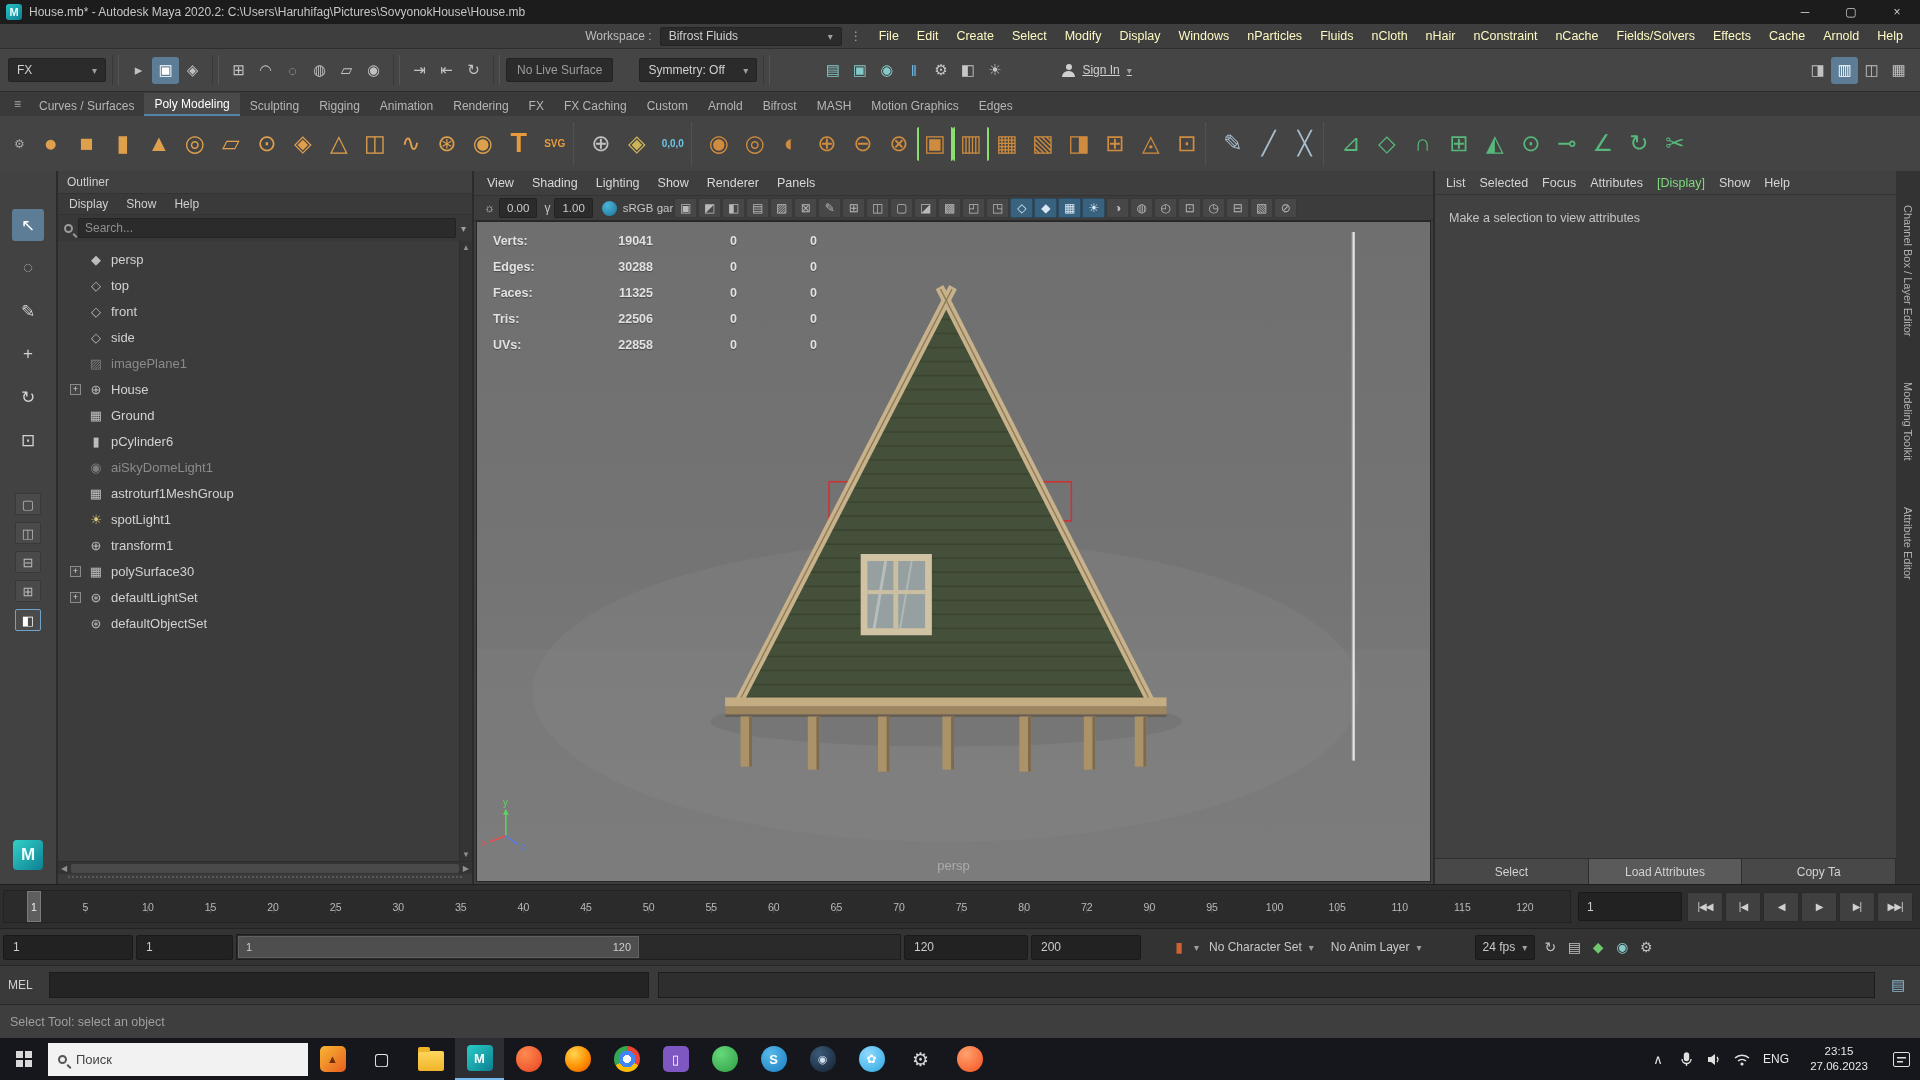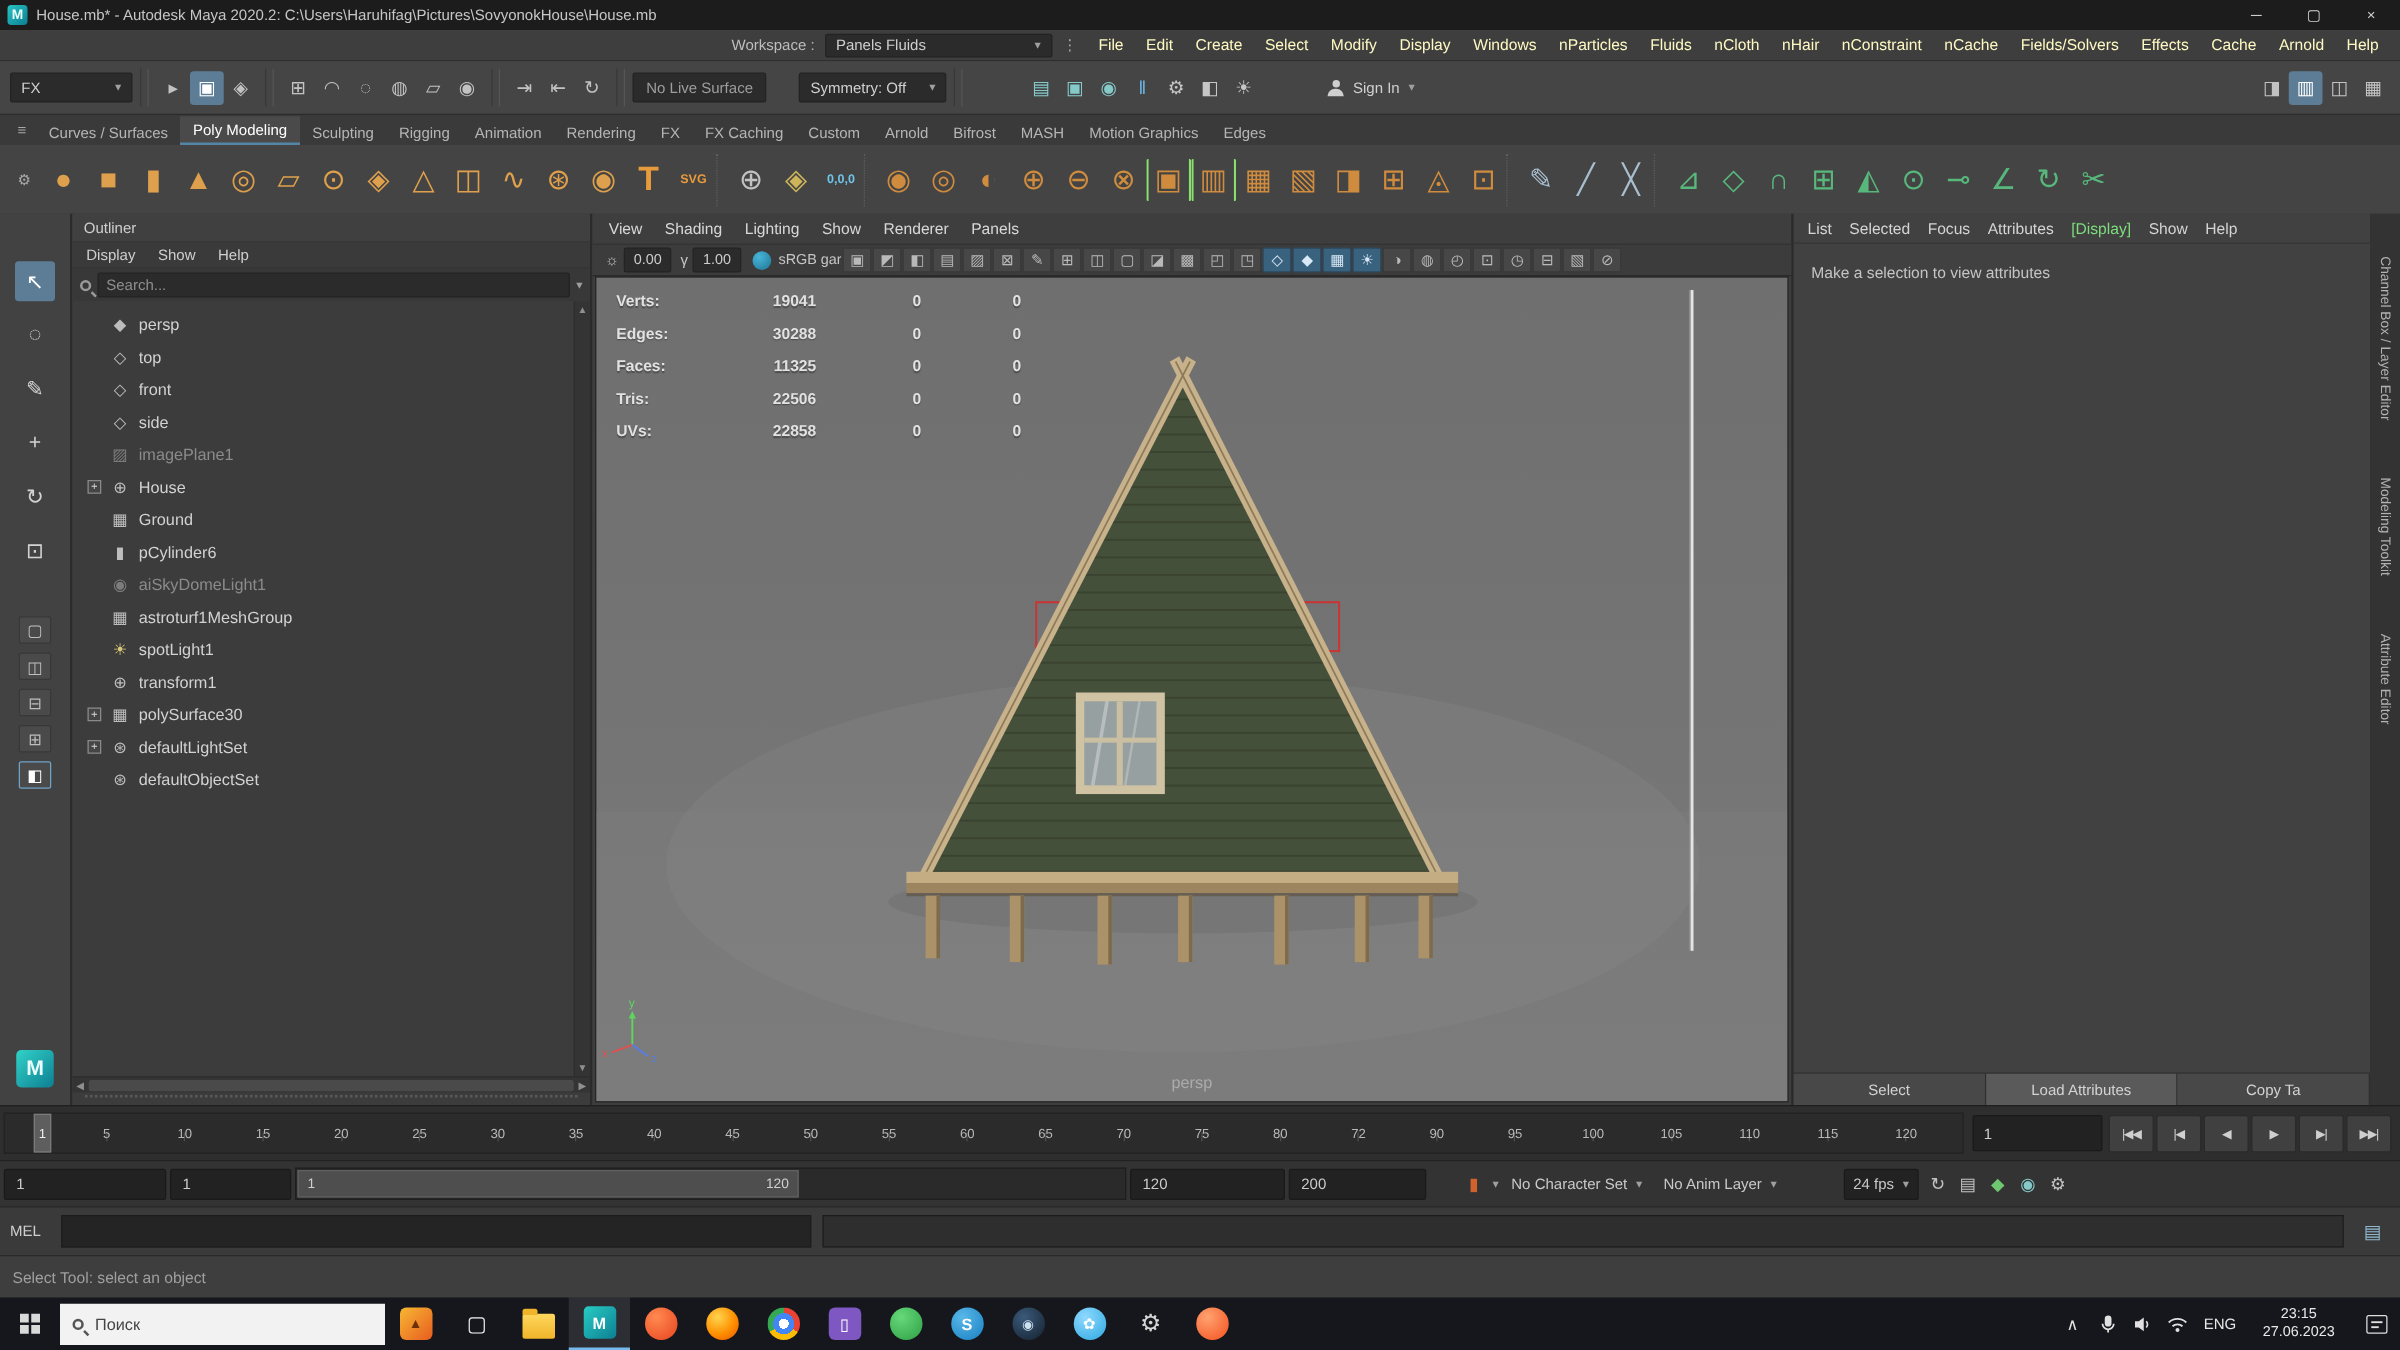--- a/index.html
+++ b/index.html
@@ -30,21 +30,21 @@
   .ssdrop { min-width: 98px; height: 24px; background: #2b2b2b; border: 1px solid #232323; border-radius: 2px;
     display: flex; align-items: center; gap: 6px; padding: 0 8px; font-size: 12px; color: #d0d0d0; }
   .ssdrop .caret { margin-left: auto; }
   .ssfield { height: 24px; background: #2b2b2b; border: 1px solid #232323; border-radius: 2px;
     display: flex; align-items: center; padding: 0 10px; font-size: 12px; color: #9d9d9d; }
   .sicon { width: 27px; height: 27px; display: flex; align-items: center; justify-content: center;
     font-size: 15px; color: #c2c2c2; border-radius: 3px; }
   .sicon.active { background: #5c7d95; color: #fff; }
   .sdiv { width: 7px; height: 30px; border-left: 1px solid #383838; border-right: 1px solid #555; margin: 0 3px; }
   .spacer20 { width: 20px; } .spacer40 { width: 40px; }
-  .signin { display: flex; align-items: center; gap: 7px; font-size: 12px; color: #d0d0d0; padding: 0 8px; }
+  .signin { display: flex; align-items: center; gap: 7px; font-size: 12px; color: #d0d0d0; padding: 0 8px; text-decoration: underline; }
   .person { width: 13px; height: 13px; position: relative; }
   .person::before { content: ""; position: absolute; left: 3.5px; top: 0; width: 6px; height: 6px; border-radius: 50%; background: #cfcfcf; }
   .person::after { content: ""; position: absolute; left: 0; top: 7px; width: 13px; height: 6px; border-radius: 6px 6px 0 0; background: #cfcfcf; }
 
   
   .shelftabs { height: 24px; background: #3a3a3a; display: flex; align-items: flex-end; padding: 0 6px; }
   .shelftab { font-size: 12px; color: #b5b5b5; padding: 4px 10px 3px; white-space: nowrap; }
   .shelftab.active { color: #ffffff; background: #4a4a4a; border-bottom: 2px solid #5285a6; }
   .shelfrow { height: 55px; background: #444; display: flex; align-items: center; padding: 0 6px; }
   .shelficon { width: 36px; height: 40px; display: flex; align-items: center; justify-content: center; font-size: 23px; }
@@ -220,21 +220,21 @@
       <div class="wbtn">─</div>
       <div class="wbtn">▢</div>
       <div class="wbtn">×</div>
     </div>
   </div>
 
   <div class="menubar">
 
     <span class="ws-label">Workspace :</span>
     <span class="ws-drop">
-      <span>Panels Fluids</span>
+      <span>Bifrost Fluids</span>
       <span class="caret">▾</span>
     </span>
     <span class="mini-ic">⋮</span>
   <span class="menuitem">File</span>
       <span class="menuitem">Edit</span>
       <span class="menuitem">Create</span>
       <span class="menuitem">Select</span>
       <span class="menuitem">Modify</span>
       <span class="menuitem">Display</span>
       <span class="menuitem">Windows</span>

